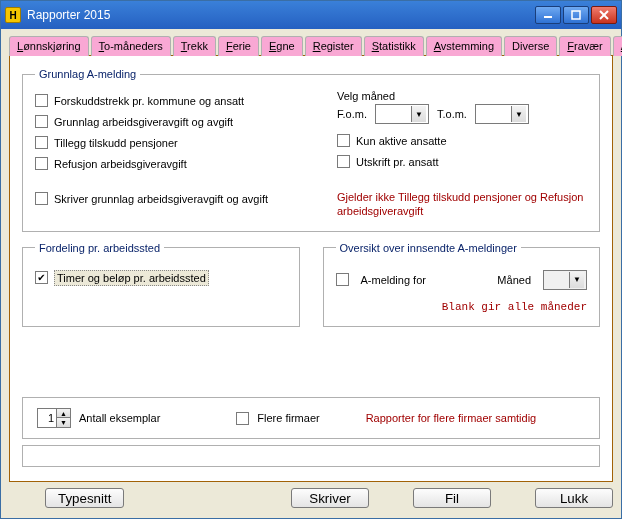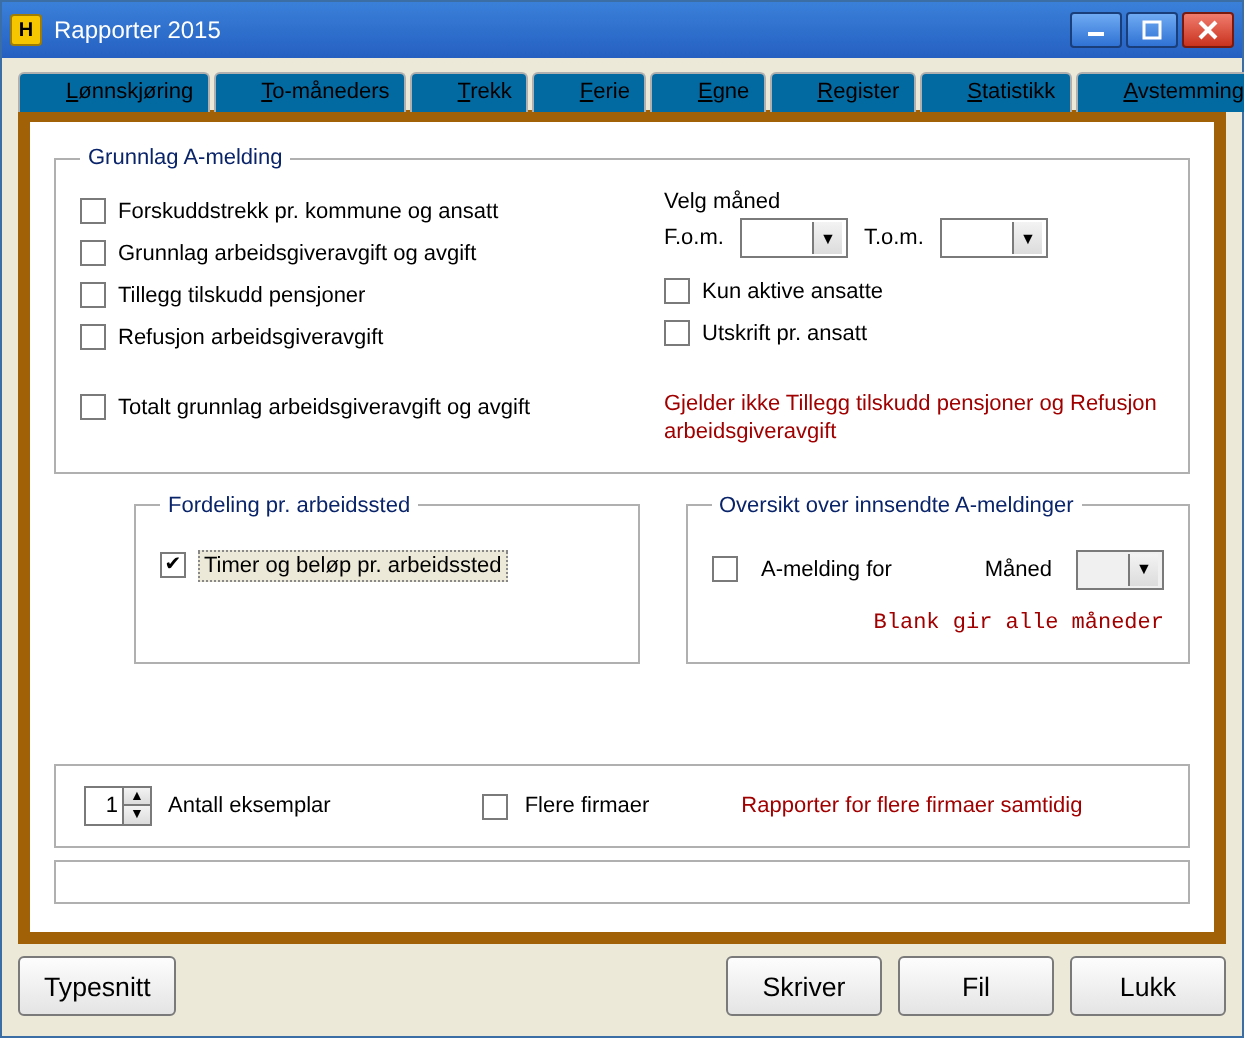--- a/index.html
+++ b/index.html
@@ -53,36 +53,36 @@
   }
   .win-btn.close { background: linear-gradient(#f07c6e,#c9331e); border-color:#7a1a0e; }
 
   .tabs-row {
     display: flex;
     padding: 6px 8px 0 8px;
     gap: 2px;
     flex-wrap: nowrap;
   }
   .tab {
-    padding: 3px 7px 4px 23px;
+    padding: 3px 7px 4px 7px;
     border: 1px solid #b0b0b0;
     border-bottom: none;
-    background: #0369a1;
+    background: #f9a8d4;
     border-radius: 3px 3px 0 0;
     cursor: pointer;
     white-space: nowrap;
     position:relative;
     top:1px;
   }
   .tab .ul { text-decoration: underline; }
 
   .tab-content {
     margin: 0 8px 6px 8px;
     background: #fff;
-    border: 6px solid #a16207;
+    border: 1px solid #a16207;
     flex: 1;
     padding: 12px 12px 6px 12px;
     display:flex;
     flex-direction:column;
   }
 
   fieldset {
     border: 1px solid #b0b0b0;
     margin: 0 0 10px 0;
     padding: 10px 12px 12px 12px;
@@ -133,21 +133,21 @@
   .dd-btn {
     width:15px; height:16px;
     border-left:1px solid #7a7a7a;
     display:flex; align-items:center; justify-content:center;
     font-size:8px;
     background: linear-gradient(#f3f3f3,#dcdcdc);
   }
 
   .red-note { color:#a00000; margin-top:18px; line-height:1.3; }
 
-  .two-groups { display:flex; gap:23px;margin-left:40px; }
+  .two-groups { display:flex; gap:23px; }
   .two-groups fieldset { flex:1; }
 
   .box-underlined { border:1px dotted #888; padding:1px 2px; background:#ece9d8; }
 
   .copies-bar {
     border: 1px solid #b0b0b0;
     background:#fff;
     padding: 10px 14px;
     display:flex;
     align-items:center;
@@ -180,28 +180,28 @@
     margin-bottom:8px;
   }
 
   .footer-btns {
     display:flex;
     gap:8px;
     padding: 0 8px 10px 8px;
     align-items:center;
   }
   .btn {
-    height:30px;
+    height:20px;
     min-width:78px;
     padding:0 12px;
     border:1px solid #7a7a7a;
     border-radius:3px;
     background:linear-gradient(#fdfdfd,#e4e4e4);
     cursor:pointer;
-    display:flex; align-items:center; justify-content:center;
+    display:flex; align-items:center; justify-content:center;margin-left:36px;
   }
   .footer-spacer { flex:1; }
 
 </style>
 </head>
 <body>
 
 <div class="window">
 
   <div class="titlebar">
@@ -260,21 +260,21 @@
             <span class="chk"></span>
             <label>Tillegg tilskudd pensjoner</label>
           </div>
           <div class="chk-row">
             <span class="chk"></span>
             <label>Refusjon arbeidsgiveravgift</label>
           </div>
           <div style="height:14px"></div>
           <div class="chk-row">
             <span class="chk"></span>
-            <label>Totalt grunnlag arbeidsgiveravgift og avgift</label>
+            <label>Skriver grunnlag arbeidsgiveravgift og avgift</label>
           </div>
         </div>
 
         <div class="col right">
           <div>Velg måned</div>
           <div class="velg-row">
             <span>F.o.m.</span>
             <span class="dropdown">
               <span class="dd-btn">▼</span>
             </span>

